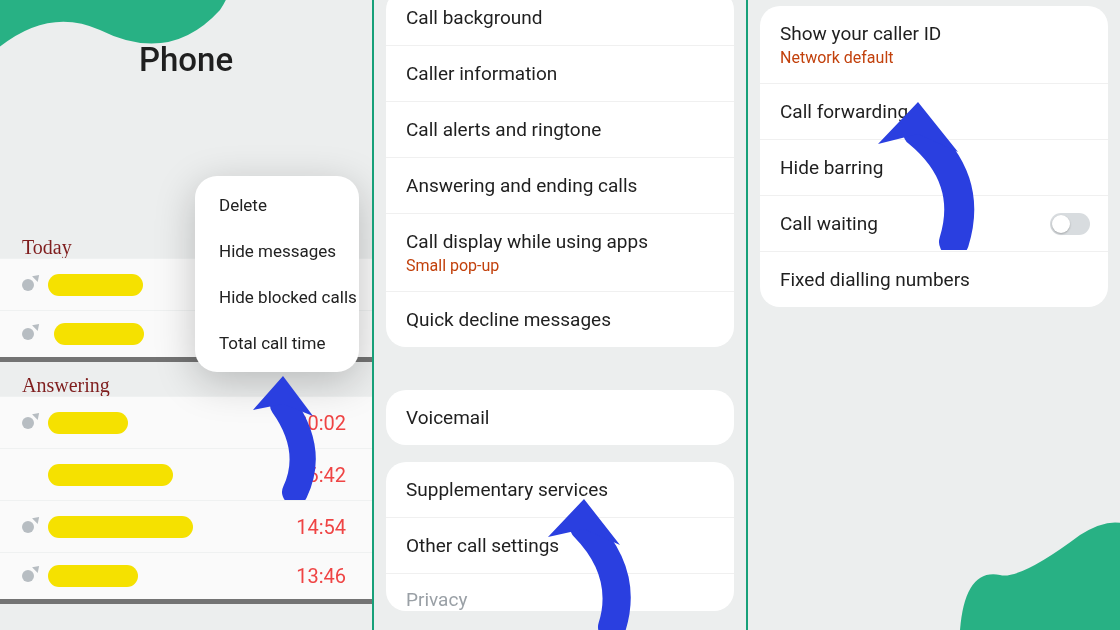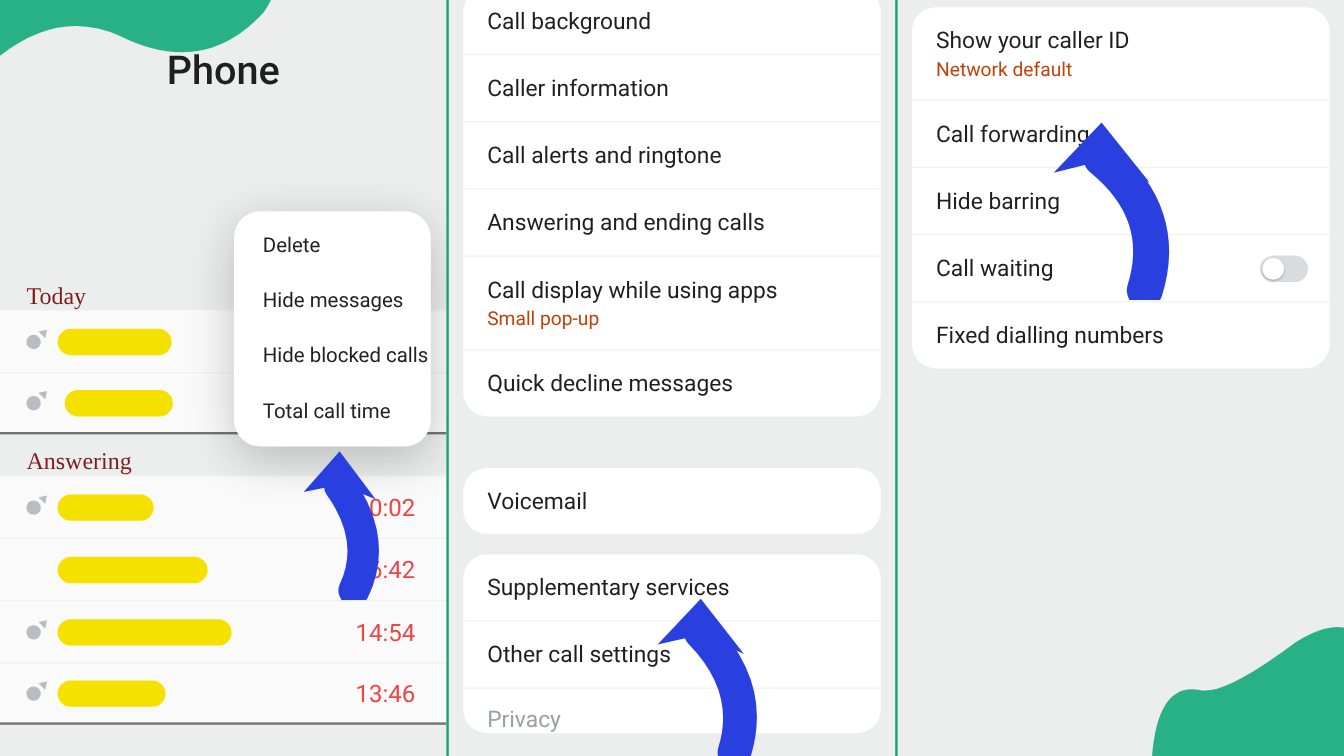--- a/index.html
+++ b/index.html
@@ -10,21 +10,21 @@
 
   .stage { position: absolute; inset: 0; display: flex; z-index: 1; }
   .pane { flex: 1 1 0; position: relative; height: 630px; overflow: hidden; }
   .pane + .pane { border-left: 2px solid #17a079; }
 
   
   .p1-title { position:absolute; left:0; right:0; top:40px; text-align:center; font-size:33px; font-weight:500; color:#1f1f1f; }
   .p1-section { position:absolute; left:22px; font-size:20px; color:#7f1d1d;font-family:Liberation Serif, serif; }
   .p1-list { position:absolute; left:0; right:0; }
   .p1-row { position:relative; height:52px; background:#fafafa; border-top:1px solid #eff1f1; display:flex; align-items:center; }
-  .p1-row-last { border-bottom:2px solid #737373; }
+  .p1-row-last { border-bottom:5px solid #737373; }
   .callicon { width:12px; height:12px; margin:0 14px 0 22px; border-radius:50%; background:#b7bdc2; position:relative; }
   .callicon::after { content:""; position:absolute; top:-6px; right:-6px; width:0; height:0; border-left:6px solid #b7bdc2; border-top:4px solid transparent; border-bottom:4px solid transparent; transform:rotate(-45deg); }
   .redact { height:22px; border-radius:11px; background:#f5e100; filter:blur(0.3px); }
   .p1-time { position:absolute; right:26px; font-size:20px; color:#ef4444;text-align:center; }
 
   .popup {
     position:absolute; z-index:3; background:#fff; border-radius:22px;
     box-shadow:0 10px 40px rgba(0,0,0,.22);
     padding:6px 0;
   }

